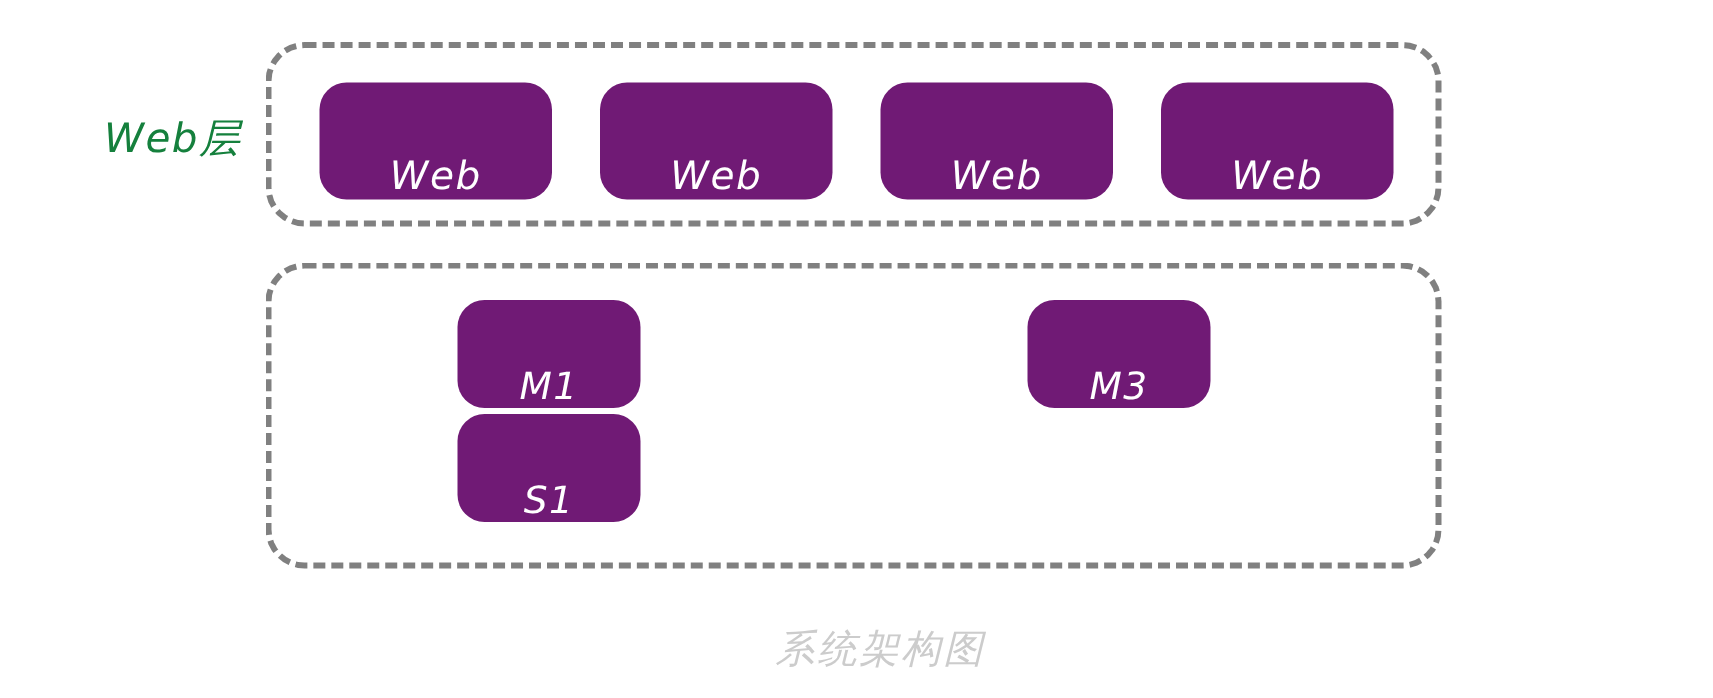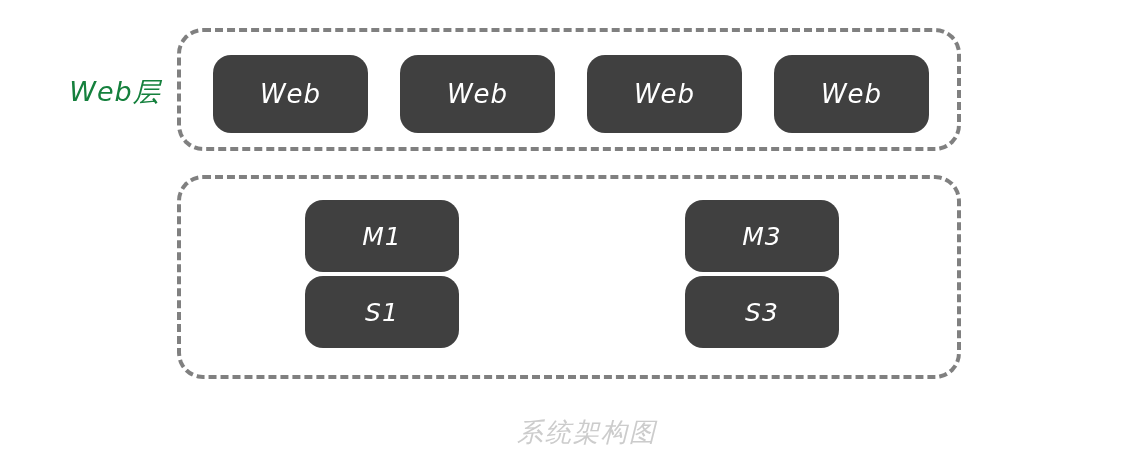--- a/index.html
+++ b/index.html
@@ -59,40 +59,40 @@
     left: 177px;
     top: 175px;
     width: 784px;
     height: 204px;
   }
 
   
   .node {
     position: absolute;
     box-sizing: border-box;
-    background: #404040;
+    background: #701a75;
     border-radius: 18px;
     display: flex;
-    align-items: center;
+    align-items: flex-end;
     justify-content: center;
     color: #ffffff;
     font-family: "DejaVu Sans", sans-serif;
     font-style: italic;
     font-weight: 400;
     letter-spacing: 1px;
     user-select: none;
   }
   .node.web-node {
     top: 55px;
     width: 155px;
     height: 78px;
     font-size: 26px;
   }
   .node.db-node {
-    width: 154px;
+    width: 122px;
     height: 72px;
     font-size: 25px;
   }
   .node.db-node.row-primary { top: 200px; }
   .node.db-node.row-replica { top: 276px; }
 
   
   .col-w1 { left: 213px; }
   .col-w2 { left: 400px; }
   .col-w3 { left: 587px; }
@@ -147,19 +147,16 @@
   <div class="node db-node row-primary col-d1">
     <span>M1</span>
   </div>
   <div class="node db-node row-primary col-d3">
     <span>M3</span>
   </div>
 
   <div class="node db-node row-replica col-d1">
     <span>S1</span>
   </div>
-  <div class="node db-node row-replica col-d3">
-    <span>S3</span>
-  </div>
 
   <div id="diagram-caption">系统架构图</div>
 
 </div>
 
 </body></html>

